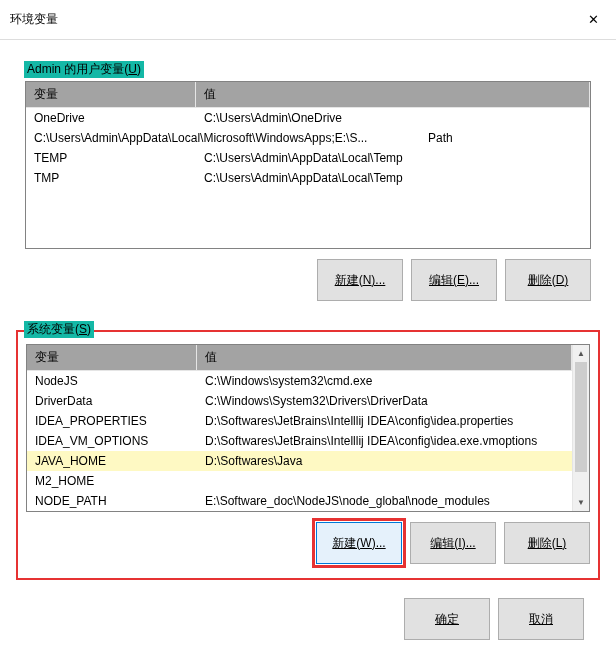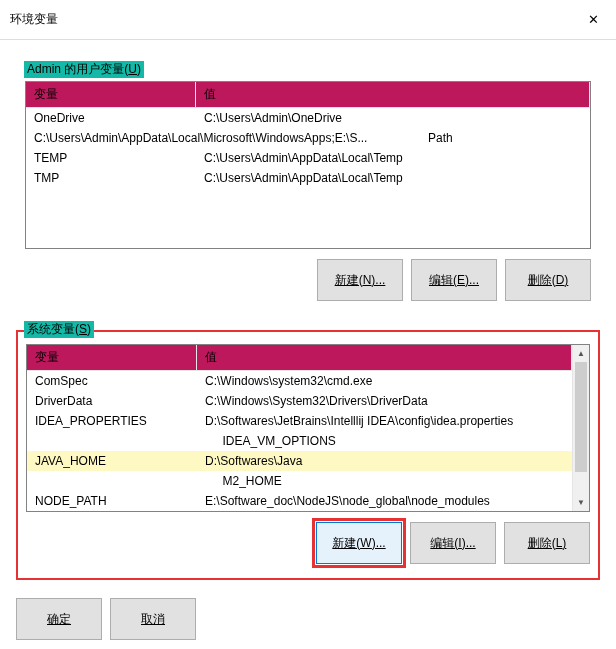--- a/index.html
+++ b/index.html
@@ -63,27 +63,26 @@
     overflow: hidden;
   }
   .list-header {
     display: flex;
     border-bottom: 1px solid #e5e5e5;
   }
   .list-header .col {
     padding: 4px 8px;
     border-right: 1px solid #e5e5e5;
     font-weight: normal;
-    background: #be185d;
+    background: #a3a3a3;
   }
   .list-rows { flex: 1; }
   .row {
     display: flex;
     padding: 2px 0;
-    justify-content: center;
   }
   .row .cell {
     padding: 1px 8px;
     white-space: nowrap;
     overflow: hidden;
     text-overflow: ellipsis;
   }
   .col-name { width: 170px; flex-shrink: 0; }
   .col-val { flex: 1; min-width: 0; }
   .row.selected { background: #fef9c3; }
@@ -130,21 +129,21 @@
   }
   .btn .mn { text-decoration: underline; }
   .btn-highlight {
     outline: 3px solid #e63232;
     outline-offset: 1px;
     border-color: #0078d7;
     background: #e5f1fb;
   }
   .bottom-row {
     display: flex;
-    justify-content: flex-start;
+    justify-content: flex-end;
     gap: 8px;
     padding: 18px 16px 0 0;
   }
 </style>
 </head>
 <body>
 
 <div class="titlebar">
   <span class="titlebar-title">环境变量</span>
   <div class="close-btn">
@@ -211,33 +210,34 @@
     </div>
     <div class="group-frame-sys">
       <div class="listbox">
         <div class="list-body">
           <div class="list-header">
             <div class="col col-name">变量</div>
             <div class="col col-val">值</div>
           </div>
           <div class="list-rows" id="sys-rows">
               <div class="row">
-                <div class="cell col-name">ComSpec</div>
+                <div class="cell col-name">NodeJS</div>
                 <div class="cell col-val">C:\Windows\system32\cmd.exe</div>
               </div>
               <div class="row">
                 <div class="cell col-name">DriverData</div>
                 <div class="cell col-val">C:\Windows\System32\Drivers\DriverData</div>
               </div>
               <div class="row">
                 <div class="cell col-name">IDEA_PROPERTIES</div>
                 <div class="cell col-val">D:\Softwares\JetBrains\Intelllij IDEA\config\idea.properties</div>
               </div>
               <div class="row">
                 <div class="cell col-name">IDEA_VM_OPTIONS</div>
+                <div class="cell col-val">D:\Softwares\JetBrains\Intelllij IDEA\config\idea.exe.vmoptions</div>
               </div>
               <div class="row selected">
                 <div class="cell col-name">JAVA_HOME</div>
                 <div class="cell col-val">D:\Softwares\Java</div>
               </div>
               <div class="row">
                 <div class="cell col-name">M2_HOME</div>
               </div>
               <div class="row">
                 <div class="cell col-name">NODE_PATH</div>

